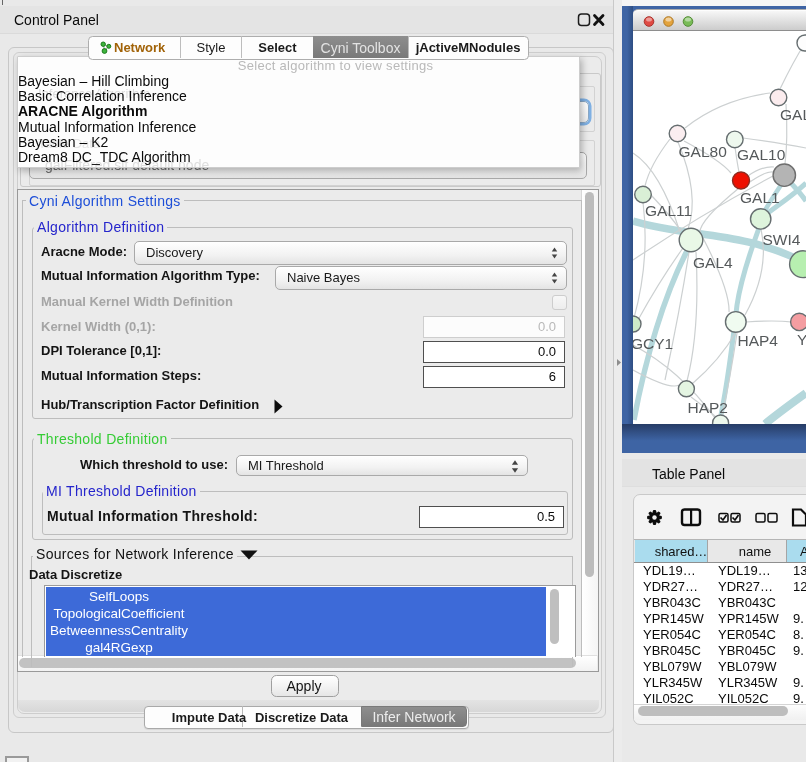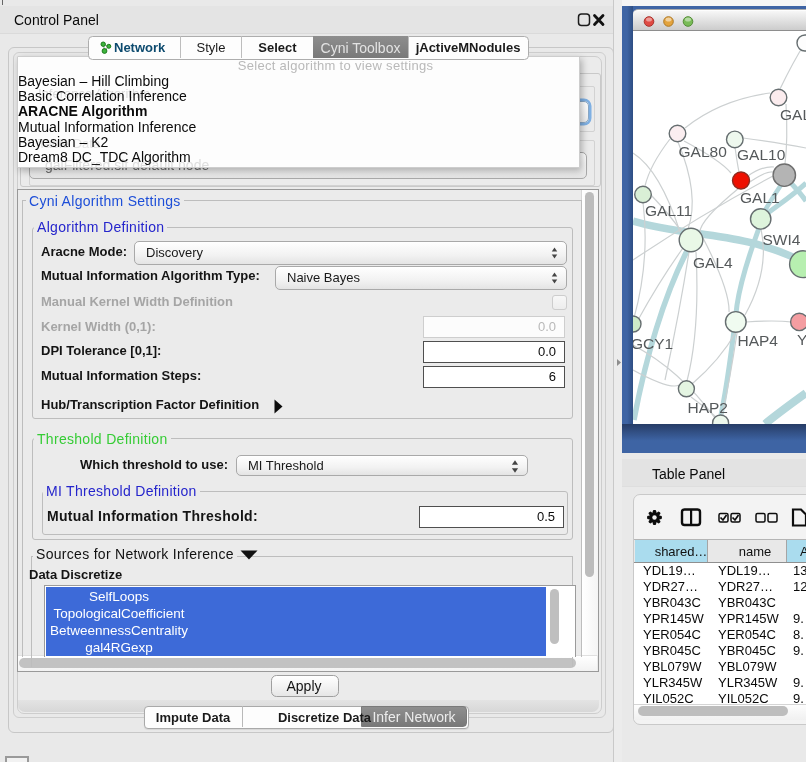--- a/index.html
+++ b/index.html
@@ -143,36 +143,36 @@
 </div>
 <div class="abs" style="left:17px;top:58px;width:637px;text-align:center;font-size:13px;color:#b9b9b9;letter-spacing:0.3px;">Select algorithm to view settings</div>
 <div class="abs" style="left:18px;top:74px;font-size:14px;color:#0a0a0a;line-height:15.2px;">Bayesian – Hill Climbing<br>Basic Correlation Inference<br><b>ARACNE Algorithm</b><br>Mutual Information Inference<br>Bayesian – K2<br>Dream8 DC_TDC Algorithm</div>
 
 <div class="abs" style="left:271px;top:675px;width:66px;height:20px;border:1px solid #9f9f9f;border-radius:5.5px;background:linear-gradient(#ffffff,#f2f2f2 55%,#e6e6e6);"></div>
 <div class="abs" style="left:271px;top:677.5px;width:66px;text-align:center;font-size:14px;color:#141414;">Apply</div>
 
 <div class="abs" style="left:144px;top:706px;width:323px;height:21px;background:#fdfdfd;border:1px solid #a9a9a9;border-radius:4px;box-shadow:0 1px 1px rgba(0,0,0,0.08);"></div>
 <div class="abs" style="left:242px;top:706px;width:1px;height:21px;background:#b9b9b9;"></div>
 <div class="abs" style="left:361px;top:706px;width:106px;height:21px;background:linear-gradient(#8e8e8e,#797979);border:1px solid #7a7a7a;border-radius:0 4px 4px 0;box-sizing:border-box;"></div>
-<div class="abs" style="left:144px;top:709.5px;width:98px;text-align:center;font-size:13px;font-weight:bold;color:#1a1a1a;">Impute Data</div>
-<div class="abs" style="left:242px;top:709.5px;width:119px;text-align:center;font-size:13px;font-weight:bold;color:#1a1a1a;padding-left:23px;">Discretize Data</div>
+<div class="abs" style="left:144px;top:709.5px;width:98px;text-align:center;font-size:13px;font-weight:bold;color:#1a1a1a;padding-left:16px;">Impute Data</div>
+<div class="abs" style="left:242px;top:709.5px;width:119px;text-align:center;font-size:13px;font-weight:bold;color:#1a1a1a;">Discretize Data</div>
 <div class="abs" style="left:361px;top:709px;width:106px;text-align:center;font-size:14px;color:#ececec;">Infer Network</div>
 
 <div class="abs" style="left:88px;top:36px;width:439px;height:22px;background:#fdfdfd;border:1px solid #adadad;border-radius:4.5px;"></div>
 <div class="abs" style="left:180px;top:36px;width:1px;height:22px;background:#bdbdbd;"></div>
 <div class="abs" style="left:241px;top:36px;width:1px;height:22px;background:#bdbdbd;"></div>
 <div class="abs" style="left:313px;top:36px;width:95px;height:22px;background:linear-gradient(#8e8e8e,#797979);"></div>
 <div class="abs" style="left:408px;top:36px;width:1px;height:22px;background:#bdbdbd;"></div>
 <svg class="abs" style="left:100px;top:41px;" width="12" height="13" viewBox="0 0 12 13">
  <path d="M3.5 3.5 L8.5 5.5 M8.5 5.5 L4.5 10 M3.5 3.5 L4.5 10" stroke="#999" stroke-width="1"></path>
  <circle cx="3.2" cy="3.2" r="2.2" fill="#3db43d" stroke="#1c7a1c"></circle>
  <circle cx="8.8" cy="5.3" r="2.0" fill="#3db43d" stroke="#1c7a1c"></circle>
  <circle cx="4.5" cy="10" r="2.4" fill="#3db43d" stroke="#1c7a1c"></circle>
 </svg>
-<div class="abs" style="left:114px;top:40px;font-size:13px;font-weight:bold;color:#0c4a6e;">Network</div>
+<div class="abs" style="left:114px;top:40px;font-size:13px;font-weight:bold;color:#a16207;">Network</div>
 <div class="abs" style="left:181px;top:40px;width:60px;text-align:center;font-size:13px;font-weight:normal;color:#1a1a1a;">Style</div>
 <div class="abs" style="left:242px;top:40px;width:71px;text-align:center;font-size:13px;font-weight:bold;color:#1a1a1a;">Select</div>
 <div class="abs" style="left:313px;top:39.5px;width:95px;text-align:center;font-size:14px;color:#e3e3e3;">Cyni Toolbox</div>
 <div class="abs" style="left:409px;top:40px;width:118px;text-align:center;font-size:13px;font-weight:bold;color:#1a1a1a;">jActiveMNodules</div>
 
 <div class="abs" style="left:613px;top:0;width:1px;height:762px;background:#c9c9c9;"></div>
 <div class="abs" style="left:614px;top:0;width:8px;height:762px;background:#ececec;"></div>
 <svg class="abs" style="left:616px;top:358px;" width="6" height="9" viewBox="0 0 6 9">
       <path d="M1 1 L5 4.5 L1 8 Z" fill="#8e8e8e"></path>
     </svg>

